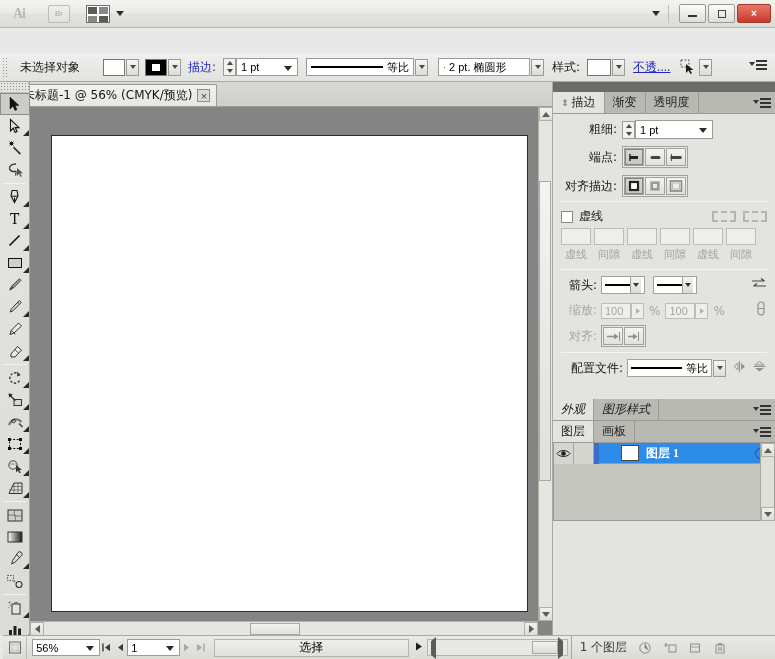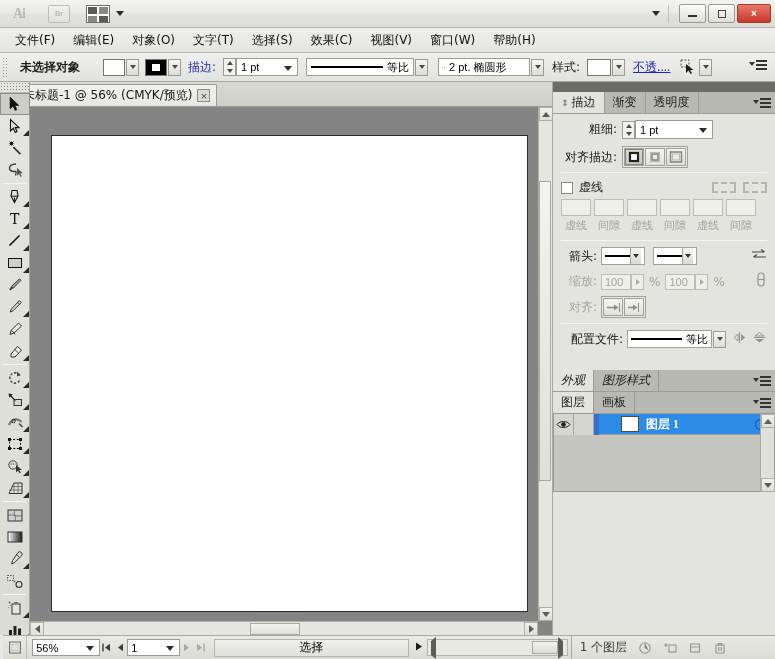--- a/index.html
+++ b/index.html
@@ -410,35 +410,24 @@
       <div class="win-btn">
           <div class="mini-line"></div>
         </div>
       <div class="win-btn">
           <div class="mini-sq"></div>
         </div>
       <div class="win-btn close">×</div>
     </div>
   </div>
 
-  <div class="menubar">
-    <div class="menu-item">文件(F)</div>
-    <div class="menu-item">编辑(E)</div>
-    <div class="menu-item">对象(O)</div>
-    <div class="menu-item">文字(T)</div>
-    <div class="menu-item">选择(S)</div>
-    <div class="menu-item">效果(C)</div>
-    <div class="menu-item">视图(V)</div>
-    <div class="menu-item">窗口(W)</div>
-    <div class="menu-item">帮助(H)</div>
-  </div>
 
   <div class="controlbar">
     <div class="grip"></div>
-    <div class="cb-label" style="width:76px;font-weight:bold;">未选择对象</div>
+    <div class="cb-label" style="width:76px;">未选择对象</div>
 
     <div class="swatch-box"></div>
     <div class="mini-drop"></div>
 
     <div class="swatch-box stroke" style="margin-left:6px;"></div>
     <div class="mini-drop"></div>
 
     <div class="cb-label blue">描边:</div>
     <div class="spin">
         <i class="up"></i>
@@ -733,20 +722,42 @@
 
       <div class="row">
         <div class="rlabel" style="width:56px;margin-right:5px;">粗细:</div>
         <div class="spin">
             <i class="up"></i>
             <i class="dn"></i>
           </div>
         <div class="field withdrop" style="width:78px;height:19px;">1 pt</div>
       </div>
 
+      <div class="row">
+        <div class="rlabel" style="width:56px;margin-right:5px;">端点:</div>
+        <div class="btn-group">
+          <div class="btn-sq on">
+            <svg width="14" height="11" viewBox="0 0 14 11">
+                <path d="M3 2 L3 9" stroke="#222" stroke-width="1.5"></path>
+                <path d="M3 5.5 L11 5.5" stroke="#222" stroke-width="3"></path>
+              </svg>
+          </div>
+          <div class="btn-sq">
+            <svg width="14" height="11" viewBox="0 0 14 11">
+                <path d="M4 5.5 L11 5.5" stroke="#444" stroke-width="3" stroke-linecap="round"></path>
+              </svg>
+          </div>
+          <div class="btn-sq">
+            <svg width="14" height="11" viewBox="0 0 14 11">
+                <path d="M3 5.5 L11 5.5" stroke="#444" stroke-width="3" stroke-linecap="square"></path>
+                <path d="M2.4 2 L2.4 9" stroke="#444" stroke-width="1"></path>
+              </svg>
+          </div>
+        </div>
+      </div>
 
 
       <div class="row" style="margin-bottom:4px;">
         <div class="rlabel" style="width:56px;margin-right:5px;">对齐描边:</div>
         <div class="btn-group">
           <div class="btn-sq on">
             <svg width="14" height="12" viewBox="0 0 14 12">
                 <rect x="3" y="2" width="8" height="8" fill="#fff" stroke="#222" stroke-width="2.2"></rect>
               </svg>
           </div>

